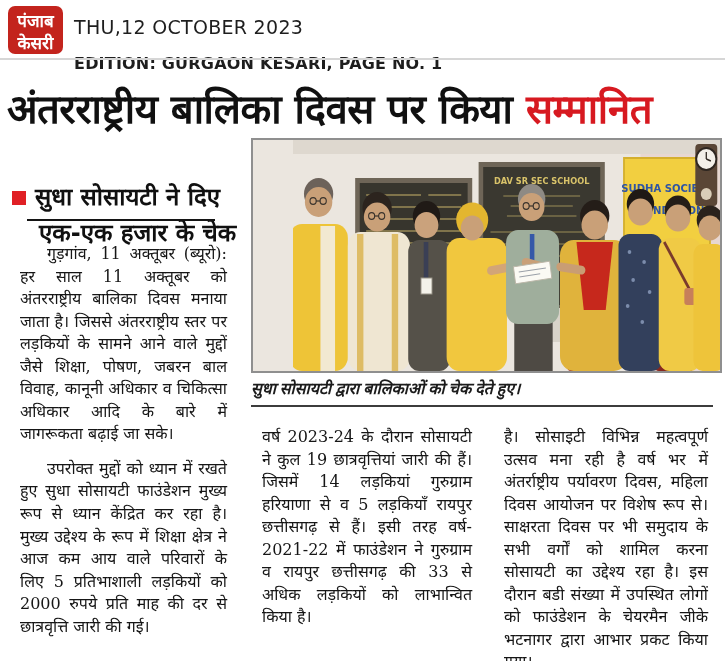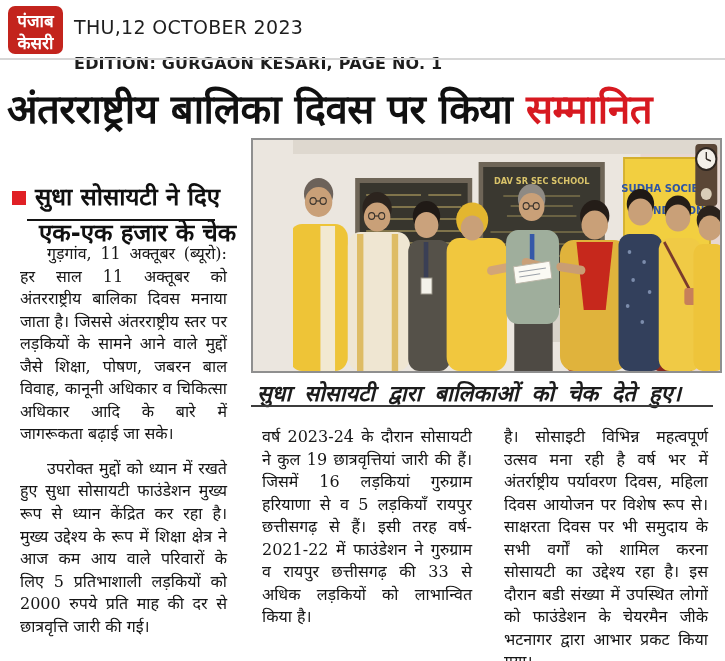--- a/index.html
+++ b/index.html
@@ -33,22 +33,22 @@
   .col p{margin:12px;}
   .col p.indent{text-indent:27px;}
   .col1{top:231px;left:8px;width:231px;height:430px;}
   .col2{top:414px;left:250px;width:234px;height:247px;}
   .col3{top:414px;left:492px;width:228px;height:247px;}
 
   
   .photo-wrap{position:absolute;top:138px;left:251px;width:471px;height:235px;
               border:2px solid #8f8f8f;box-sizing:border-box;background:#ebe6df;padding-left:40px;}
   .photo-wrap svg{display:block;width:100%;height:100%;}
-  .caption{position:absolute;top:377px;left:257px;width:468px;font-size:22px;font-style:italic;
-           font-weight:bold;color:#1c1c1c;font-family:Liberation Mono, monospace;}
+  .caption{position:absolute;top:377px;left:251px;width:468px;font-size:16px;font-style:italic;
+           font-weight:bold;color:#1c1c1c;font-family:Liberation Serif, serif;}
   .caption-rule{position:absolute;top:405px;left:251px;width:462px;height:2px;background:#3c3c3c;}
 </style>
 </head>
 <body>
 
 <div class="page">
 
   <div class="masthead">
     <div class="logo">
       <div>पंजाब</div>
@@ -239,19 +239,19 @@
   </div>
 
   <div class="caption">सुधा सोसायटी द्वारा बालिकाओं को चेक देते हुए।</div>
   <div class="caption-rule"></div>
 
   <div class="col col1">
     <p class="indent">गुड़गांव, 11 अक्तूबर (ब्यूरो): हर साल 11 अक्तूबर को अंतरराष्ट्रीय बालिका दिवस मनाया जाता है। जिससे अंतरराष्ट्रीय स्तर पर लड़कियों के सामने आने वाले मुद्दों जैसे शिक्षा, पोषण, जबरन बाल विवाह, कानूनी अधिकार व चिकित्सा अधिकार आदि के बारे में जागरूकता बढ़ाई जा सके।</p>
     <p class="indent">उपरोक्त मुद्दों को ध्यान में रखते हुए सुधा सोसायटी फाउंडेशन मुख्य रूप से ध्यान केंद्रित कर रहा है। मुख्य उद्देश्य के रूप में शिक्षा क्षेत्र ने आज कम आय वाले परिवारों के लिए 5 प्रतिभाशाली लड़कियों को 2000 रुपये प्रति माह की दर से छात्रवृत्ति जारी की गई।</p>
   </div>
   <div class="col col2">
-    <p>वर्ष 2023-24 के दौरान सोसायटी ने कुल 19 छात्रवृत्तियां जारी की हैं। जिसमें 16 लड़कियां गुरुग्राम हरियाणा से व 5 लड़कियाँ रायपुर छत्तीसगढ़ से हैं। इसी तरह वर्ष- 2021-22 में फाउंडेशन ने गुरुग्राम व रायपुर छत्तीसगढ़ की 33 से अधिक लड़कियों को लाभान्वित किया है।</p>
+    <p>वर्ष 2023-24 के दौरान सोसायटी ने कुल 19 छात्रवृत्तियां जारी की हैं। जिसमें 14 लड़कियां गुरुग्राम हरियाणा से व 5 लड़कियाँ रायपुर छत्तीसगढ़ से हैं। इसी तरह वर्ष- 2021-22 में फाउंडेशन ने गुरुग्राम व रायपुर छत्तीसगढ़ की 33 से अधिक लड़कियों को लाभान्वित किया है।</p>
   </div>
   <div class="col col3">
     <p>है। सोसाइटी विभिन्न महत्वपूर्ण उत्सव मना रही है वर्ष भर में अंतर्राष्ट्रीय पर्यावरण दिवस, महिला दिवस आयोजन पर विशेष रूप से। साक्षरता दिवस पर भी समुदाय के सभी वर्गों को शामिल करना सोसायटी का उद्देश्य रहा है। इस दौरान बडी संख्या में उपस्थित लोगों को फाउंडेशन के चेयरमैन जीके भटनागर द्वारा आभार प्रकट किया गया।</p>
   </div>
 
 </div>
 
 </body></html>

